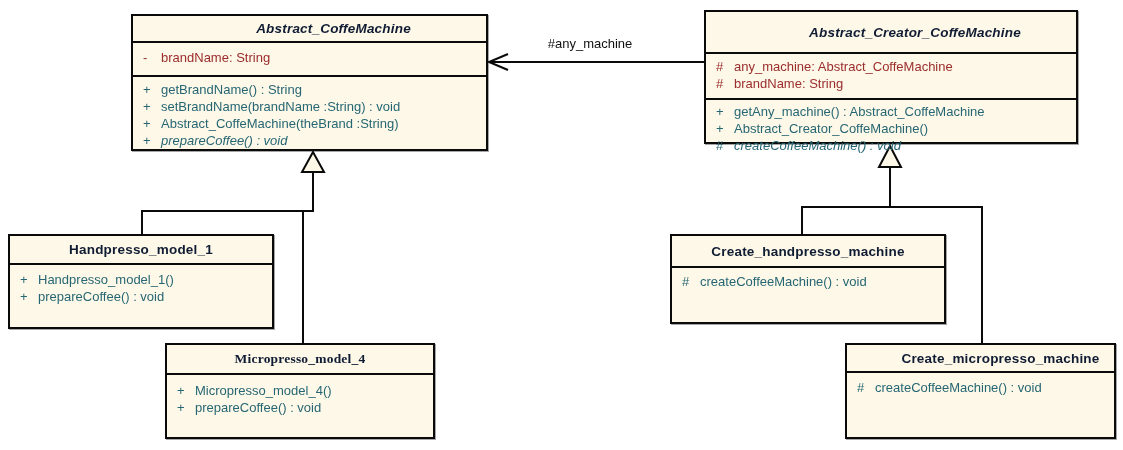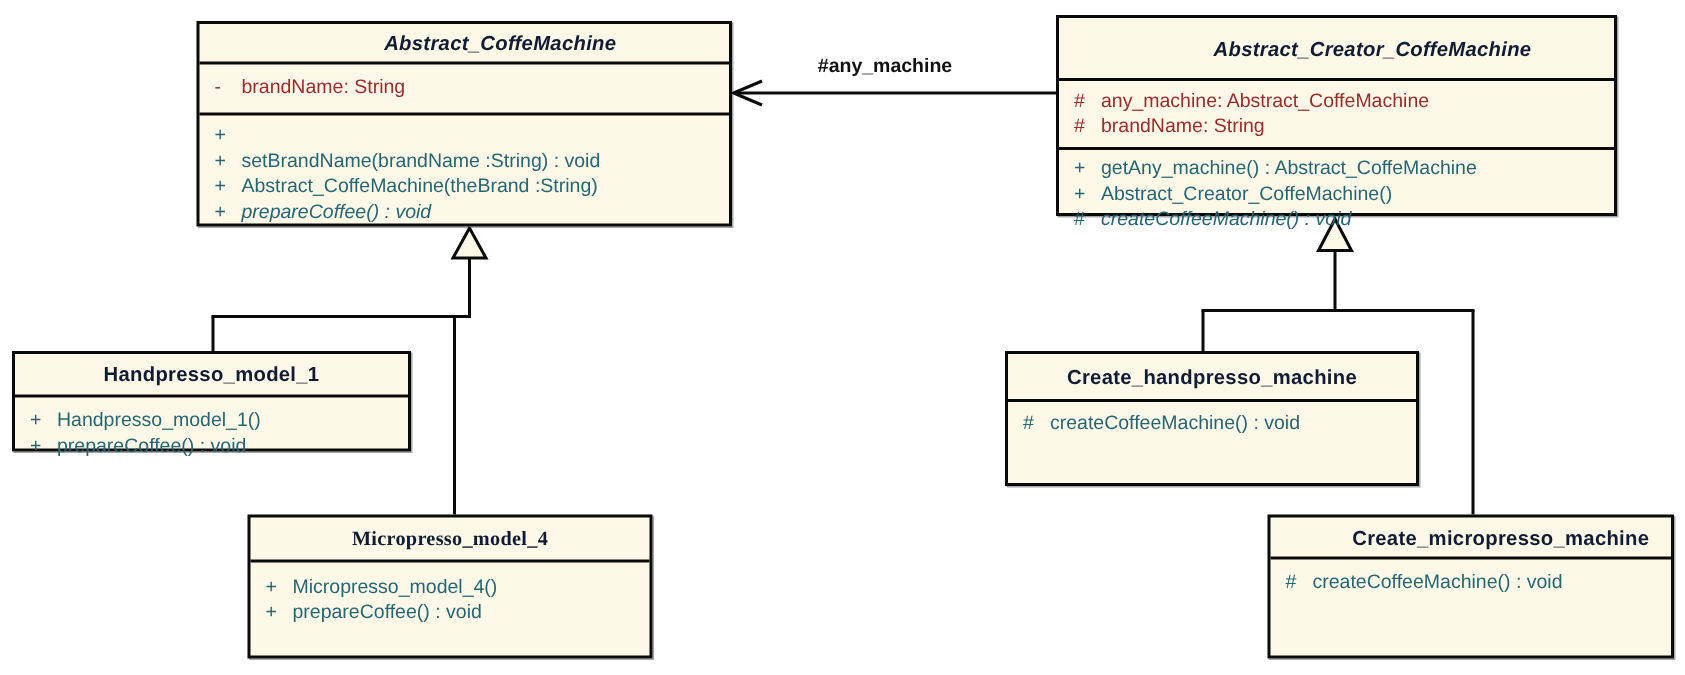--- a/index.html
+++ b/index.html
@@ -49,21 +49,20 @@
   }
   .row.attr{color:var(--attribute-text,#9b2c2c);}
   .row.op{color:var(--operation-text,#266673);}
   .row.italic .txt{font-style:italic;}
   .assoc-label{
     position:absolute;
     font-size:13px;
     color:var(--label-text,#111);
     text-align:center;
     white-space:nowrap;
-    font-weight:bold;
   }
 </style>
 </head>
 <body>
 
 <div class="canvas">
 
   <svg class="overlay" width="1123" height="450" viewBox="0 0 1123 450">
     <g stroke="#0a0a0a" stroke-width="2" fill="none">
       <line x1="704" y1="62" x2="490" y2="62"></line>
@@ -91,20 +90,21 @@
     <div class="title" style="height:25px;">Abstract_CoffeMachine</div>
     <div class="compartment" style="height:34px;padding-top:6px;">
       <div class="row attr">
         <span class="vis">-</span>
         <span class="txt">brandName: String</span>
       </div>
     </div>
     <div class="compartment" style="height:76px;padding-top:4px;">
       <div class="row op">
         <span class="vis">+</span>
+        <span class="txt">getBrandName() : String</span>
       </div>
       <div class="row op">
         <span class="vis">+</span>
         <span class="txt">setBrandName(brandName :String) : void</span>
       </div>
       <div class="row op">
         <span class="vis">+</span>
         <span class="txt">Abstract_CoffeMachine(theBrand :String)</span>
       </div>
       <div class="row op italic">
@@ -135,21 +135,21 @@
         <span class="vis">+</span>
         <span class="txt">Abstract_Creator_CoffeMachine()</span>
       </div>
       <div class="row op italic">
         <span class="vis">#</span>
         <span class="txt">createCoffeeMachine() : void</span>
       </div>
     </div>
   </div>
 
-  <div class="uml-class" style="left:8px;top:234px;width:266px;height:67px;">
+  <div class="uml-class" style="left:8px;top:234px;width:266px;height:95px;">
     <div class="title" style="height:27px;">Handpresso_model_1</div>
     <div class="compartment" style="height:66px;padding-top:6px;">
       <div class="row op">
         <span class="vis">+</span>
         <span class="txt">Handpresso_model_1()</span>
       </div>
       <div class="row op">
         <span class="vis">+</span>
         <span class="txt">prepareCoffee() : void</span>
       </div>

